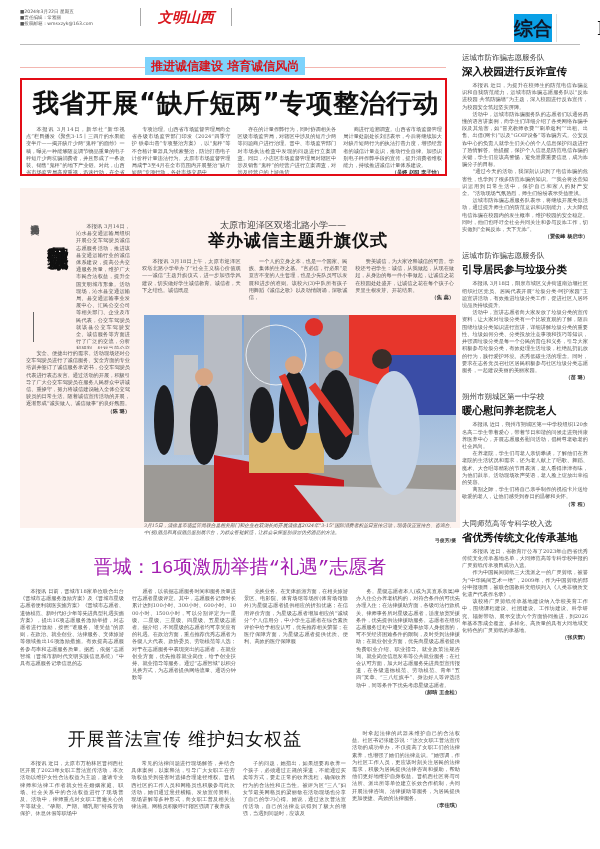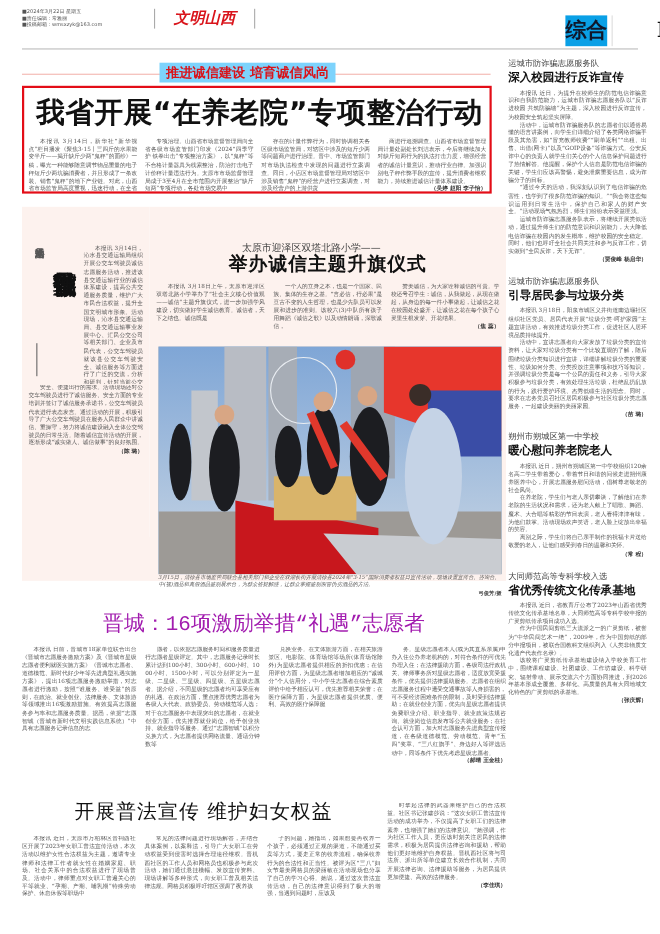--- a/index.html
+++ b/index.html
@@ -73,21 +73,21 @@
 </div>
 <div class="abs mast-logo">文明山西</div>
 <div class="abs section-badge">综合</div>
 <div class="abs page-no">D3</div>
 <div class="abs rule-top"></div>
 
 <div class="abs slogan-line"></div>
 <div class="abs slogan">推进诚信建设  培育诚信风尚</div>
 
 <div class="abs lead-box"></div>
-<div class="abs lead-title">我省开展“在养老院”专项整治行动</div>
+<div class="abs lead-title">我省开展“缺斤短两”专项整治行动</div>
 <div class="abs lead-cols">
   <div class="txt">
       <p>本报讯 3月14日，新华社“新华视点”栏目播发《聚焦3·15丨三四斤的水果能变半斤——揭开缺斤少两“鬼秤”的面纱》一稿，曝光一种能够随意调节物品重量的电子秤短斤少两坑骗消费者，并且形成了一条改装、销售“鬼秤”的地下产业链。对此，山西省市场监管局高度重视，迅速行动，在全省范围开展集贸市场“缺斤短两”</p>
     </div>
   <div class="txt">
       <p>专项治理。山西省市场监督管理局向全省各级市场监管部门印发《2024“四季守护 铁拳出击”专项整治方案》，以“鬼秤”等不合格计量器具为线索整治，防治打击电子计价秤计量违法行为。太原市市场监督管理局成于3至4月在全市范围内开展整治“缺斤短两”专项行动，各处市场交易中</p>
     </div>
   <div class="txt">
       <p>存在的计量作弊行为，同时协调相关各区级市场监管局，对辖区中涉及的短斤少两等问题商户进行治理。晋中、市场监管部门对市场执法检查中发现的问题进行立案调查。同日，小店区市场监督管理局对辖区中涉及销售“鬼秤”的经营户进行立案调查，对涉及经营户的上游供货</p>
     </div>

